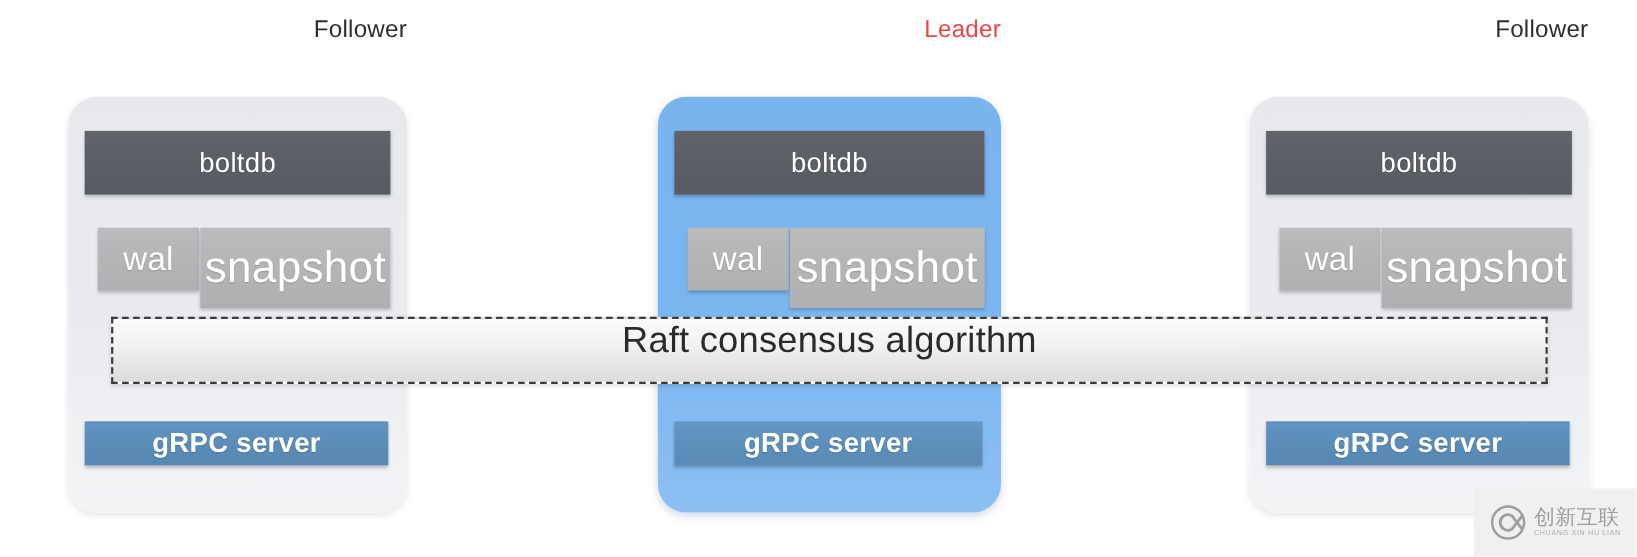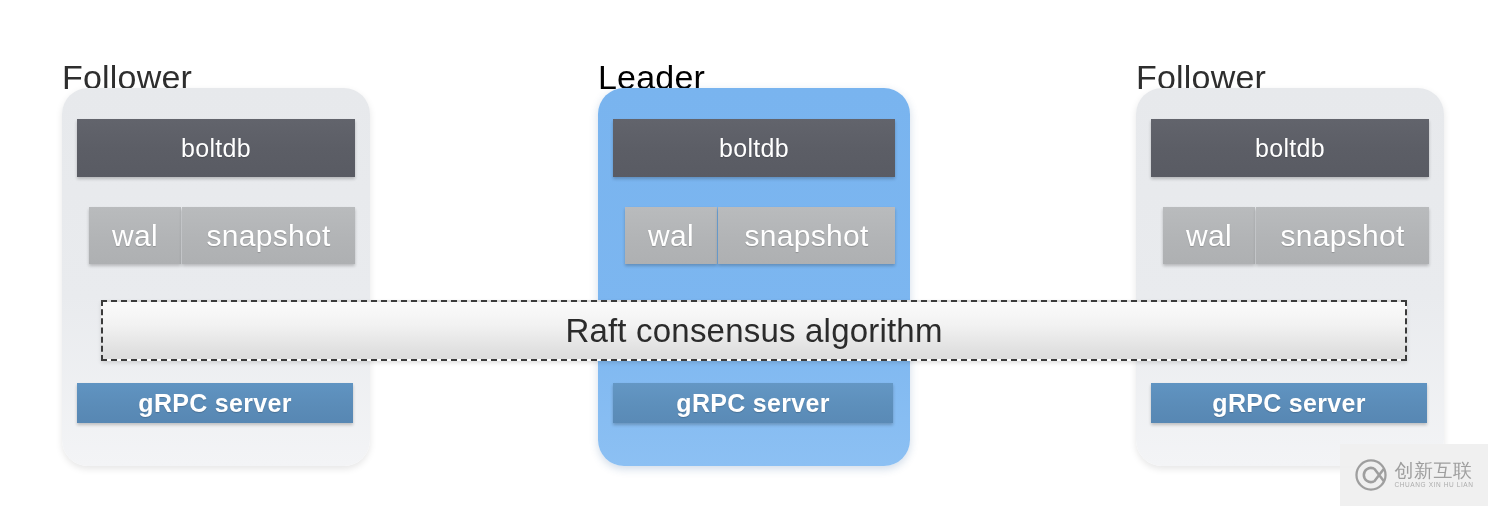--- a/index.html
+++ b/index.html
@@ -13,29 +13,28 @@
     position: relative;
     overflow: hidden;
     font-family: "Liberation Sans", sans-serif;
     -webkit-font-smoothing: antialiased;
   }
 
   
   .node-title {
     position: absolute;
     top: 14px;
-    text-align: left;
-    font-size: 34px;
+    text-align: right;
+    font-size: 22px;
     font-weight: 400;
     letter-spacing: 0.2px;
     color: #2e2e2e;
     white-space: nowrap;
-    margin-top: 44px;
-  }
-  .node-title.leader { color: #000000; }
+  }
+  .node-title.leader { color: #ef4444; }
 
   
   .node-panel {
     position: absolute;
     top: 88px;
     height: 378px;
     border-radius: 26px;
     box-sizing: border-box;
   }
   .node-panel.follower {
@@ -85,50 +84,49 @@
     width: 92px;
     height: 57px;
     background: linear-gradient(180deg, #b9bbbd 0%, #b2b4b6 55%, #aeb0b2 100%);
     font-size: 30px;
     margin-left: 12px;
   }
   .box.snapshot {
     top: 119px;
     left: 120px;
     right: 15px;
-    height: 57px;
+    height: 73px;
     background: linear-gradient(180deg, #b9bbbd 0%, #b2b4b6 55%, #aeb0b2 100%);
-    font-size: 30px;
+    font-size: 40px;
   }
   .box.grpc {
     top: 295px;         
     left: 15px;
     right: 17px;
     height: 40px;
     background: linear-gradient(180deg, #6094c2 0%, #5b8cb8 55%, #5787b3 100%);
     font-weight: bold;
   }
   
   .node-panel.leader .box.grpc {
     background: linear-gradient(180deg, #6497c4 0%, #5d8fbb 55%, #5a8ab6 100%);
   }
 
   
   #raft-bar {
     position: absolute;
     left: 101px;
-    top: 300px;
+    top: 288px;
     width: 1306px;
     height: 61px;
     box-sizing: border-box;
     border: 2px dashed #3b3b3b;
     background: linear-gradient(180deg, #fbfbfb 0%, #f2f2f2 40%, #e3e3e3 78%, #dcdcdc 100%);
     box-shadow: 0 2px 4px rgba(0,0,0,0.12);
     display: flex;
-    align-items: center;
     justify-content: center;
   }
   #raft-label {
     font-size: 33px;
     font-weight: 400;
     color: #2b2b2b;
     letter-spacing: 0.2px;
     white-space: nowrap;
   }
 

